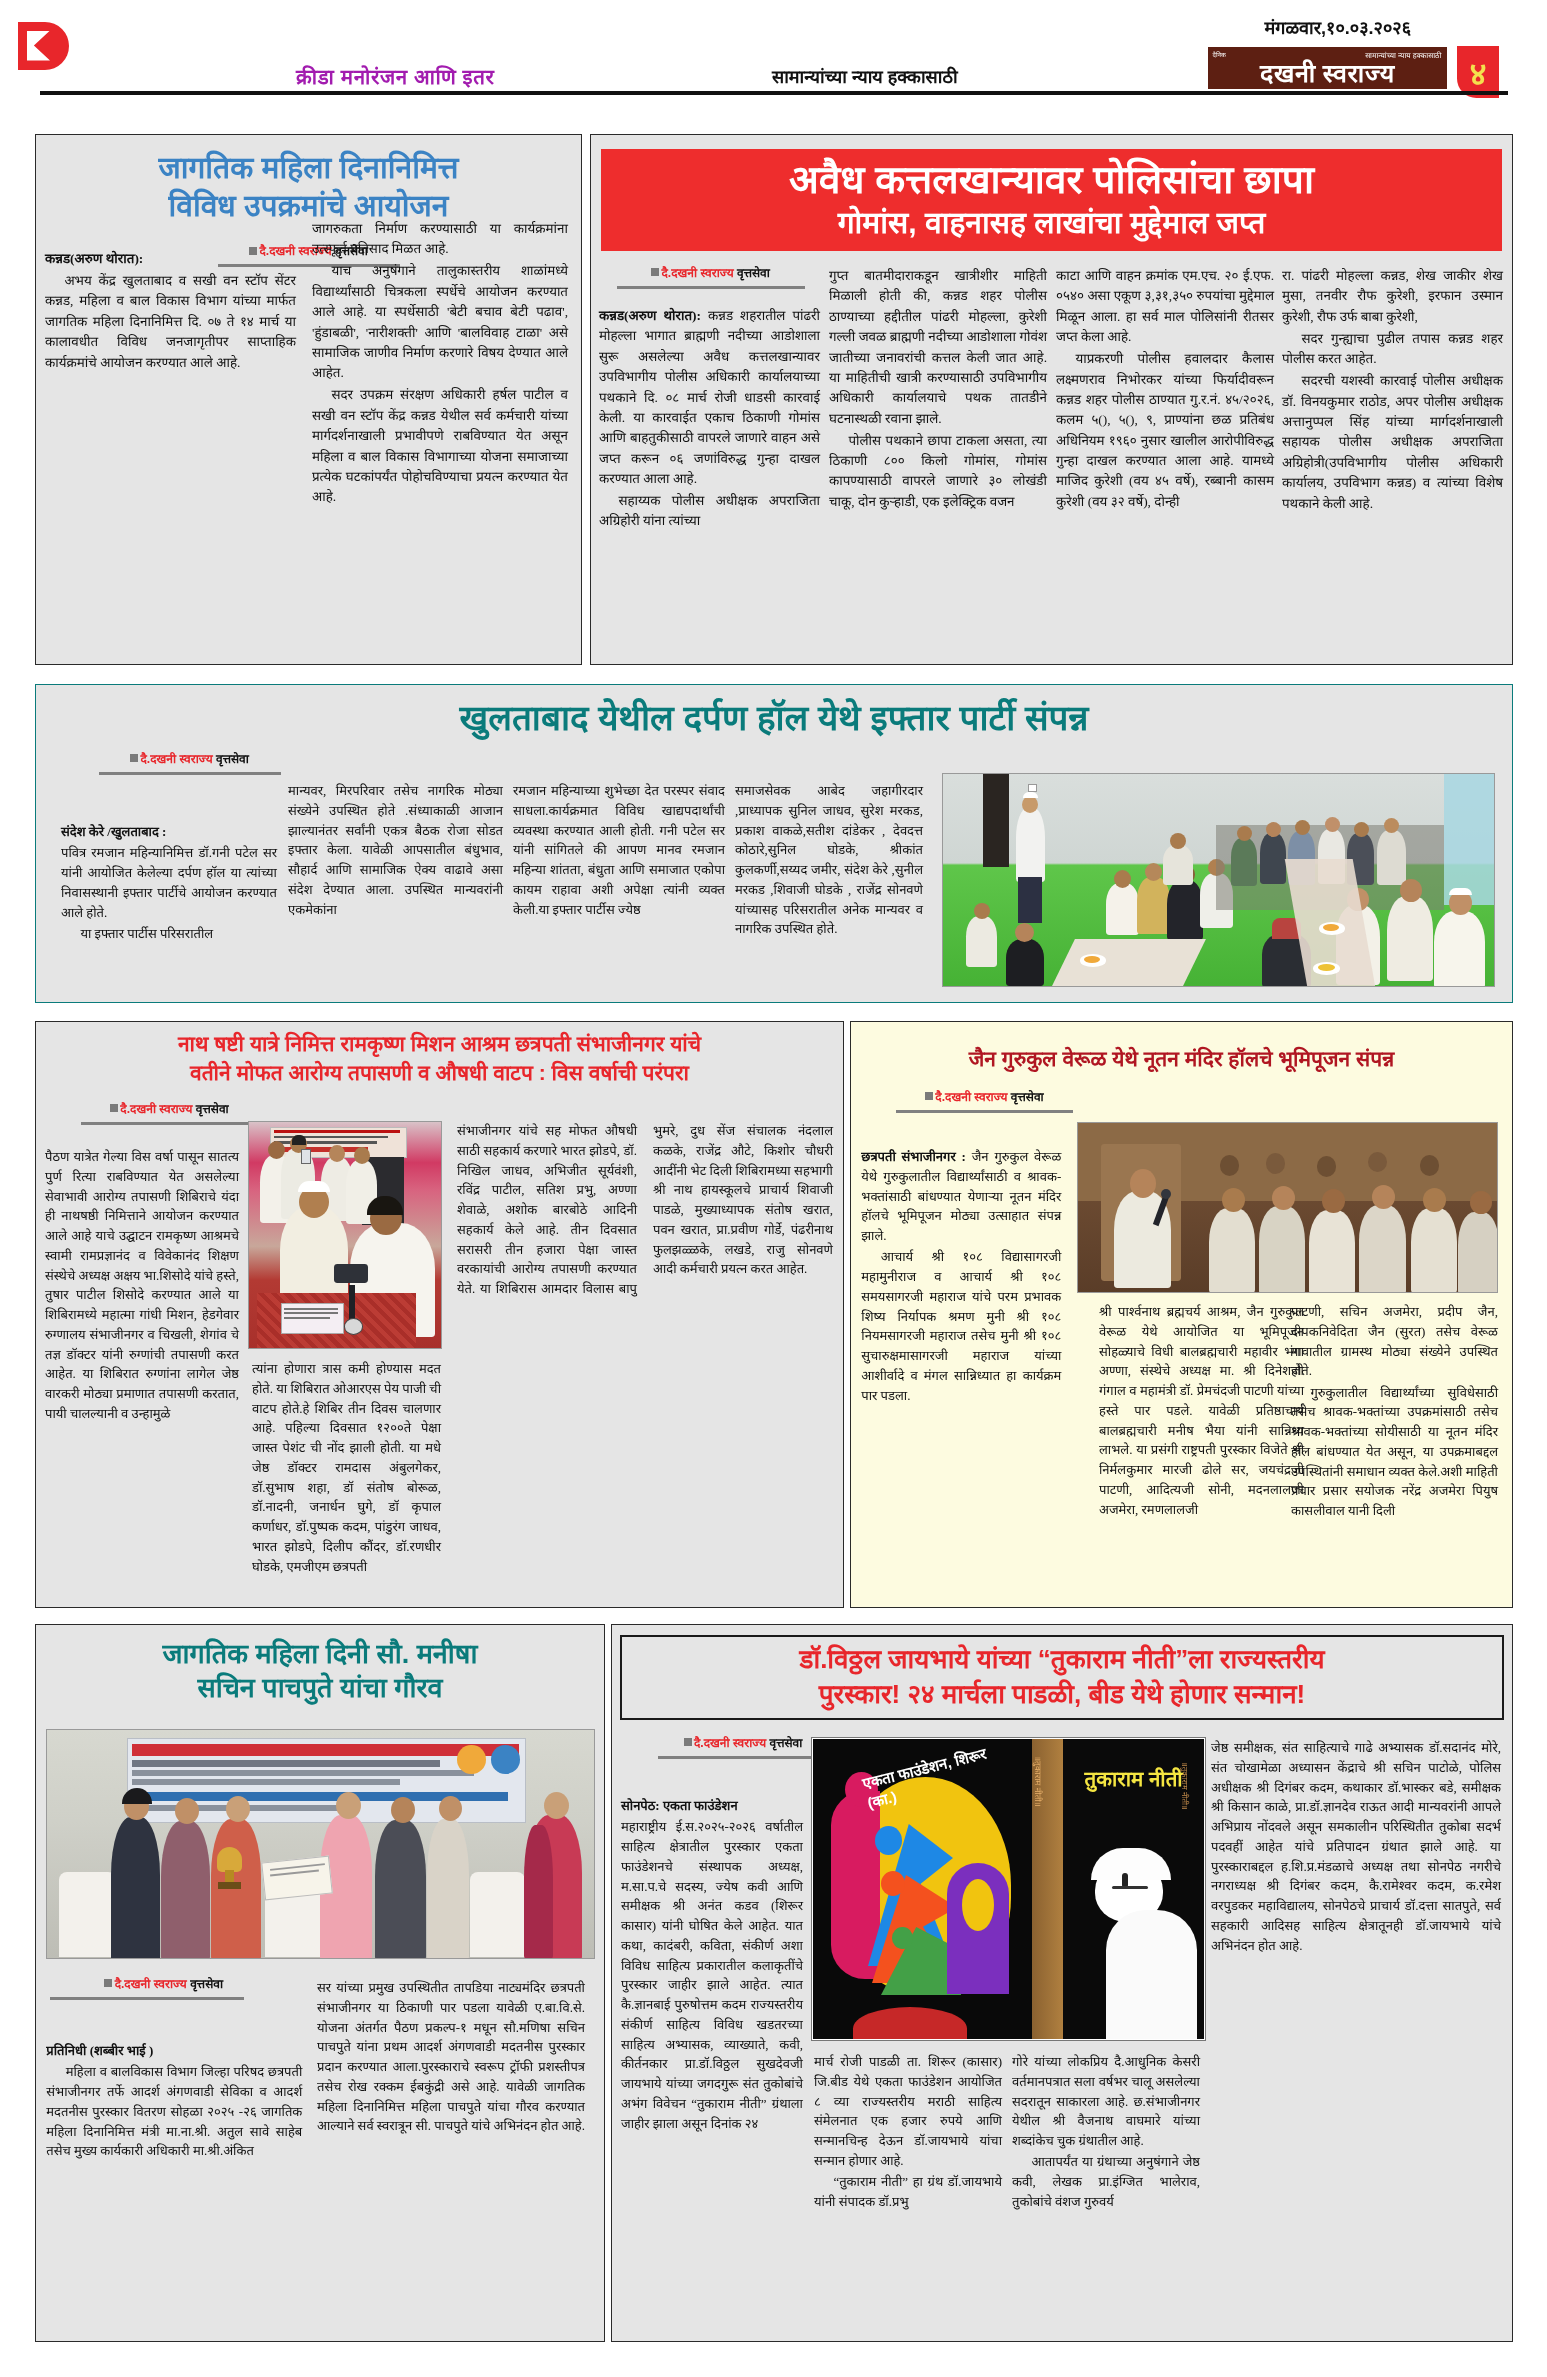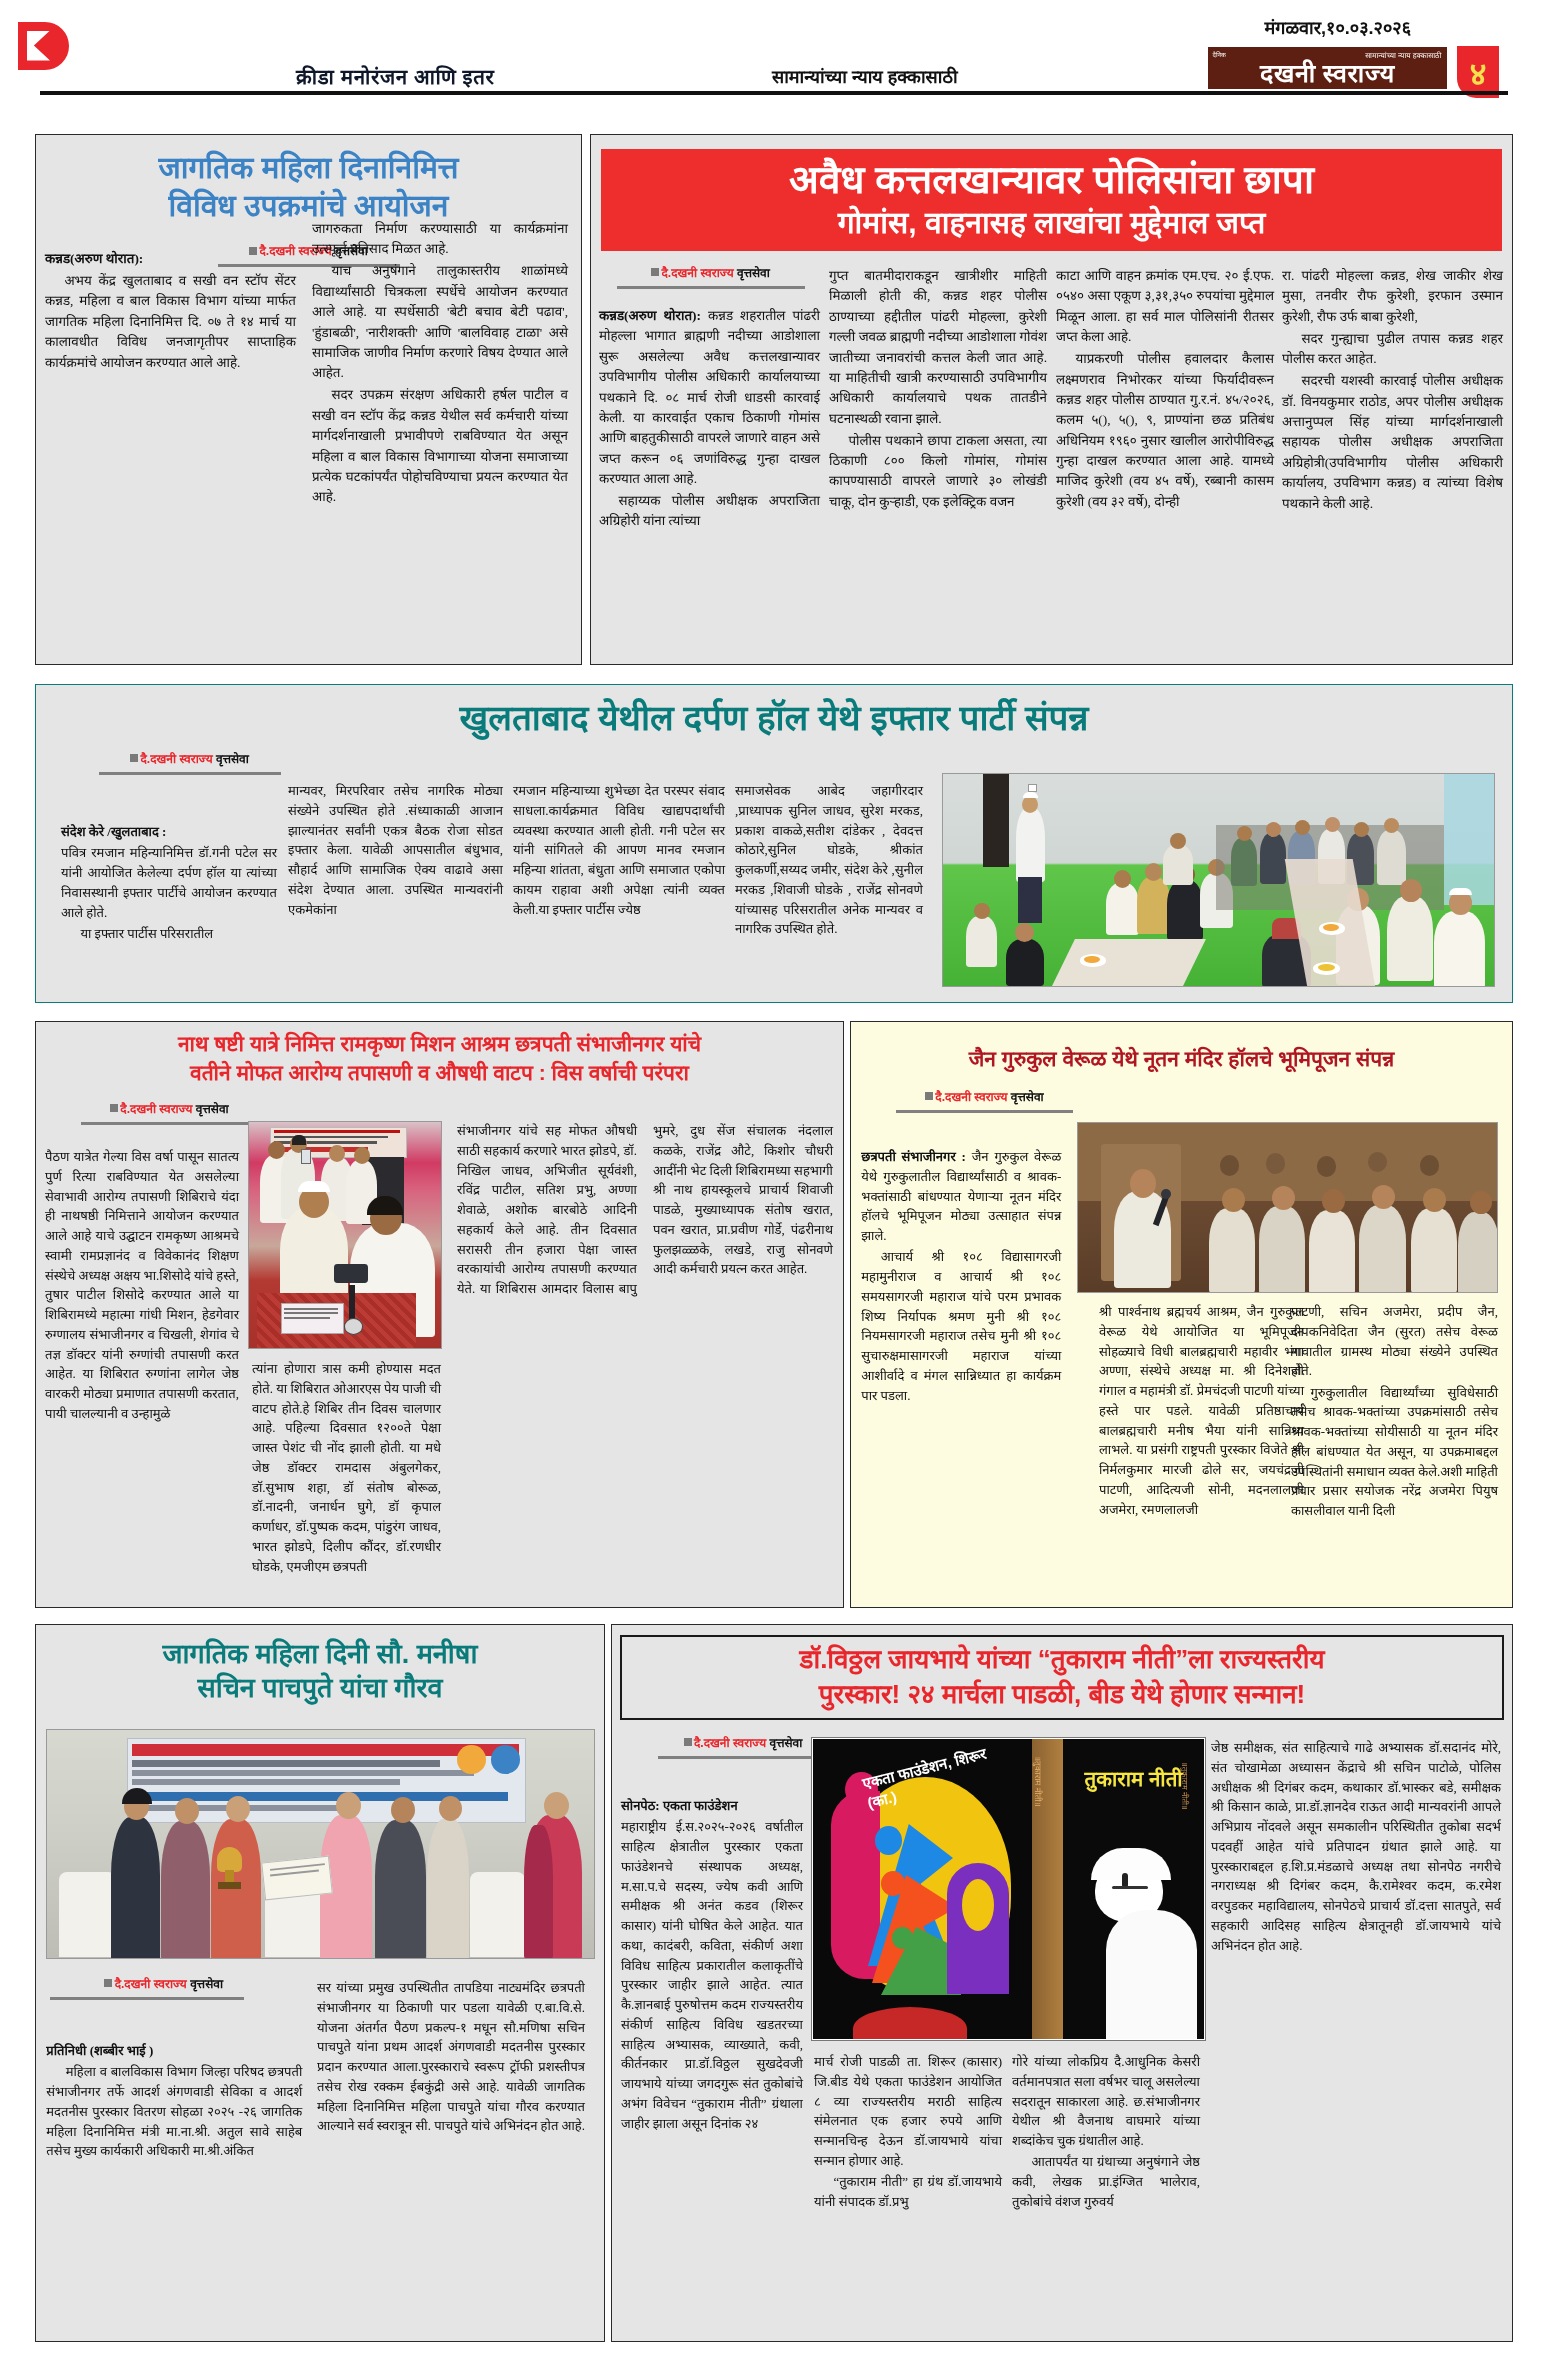--- a/index.html
+++ b/index.html
@@ -20,21 +20,21 @@
     border-radius:0 26px 26px 0;
   }
   .mh-logo-mark::after {
     content:""; position:absolute; left:9px; top:9px;
     width:23px; height:30px; background:#ffffff;
     clip-path:polygon(0 0, 100% 0, 30% 50%, 100% 100%, 0 100%);
   }
   .mh-sec {
     position:absolute; left:296px; top:62px;
     font-family:"Liberation Sans", sans-serif;
-    font-weight:bold; font-size:20.5px; letter-spacing:0.6px; color:#0f172a;
+    font-weight:bold; font-size:20.5px; letter-spacing:0.6px; color:#a21caf;
   }
   .mh-tag {
     position:absolute; left:772px; top:64px;
     font-family:"Liberation Sans", sans-serif;
     font-weight:bold; font-size:18px; color:#111;
   }
   .mh-date {
     position:absolute; right:137px; top:15px;
     font-family:"Liberation Sans", sans-serif;
     font-weight:bold; font-size:18px; color:#111;

